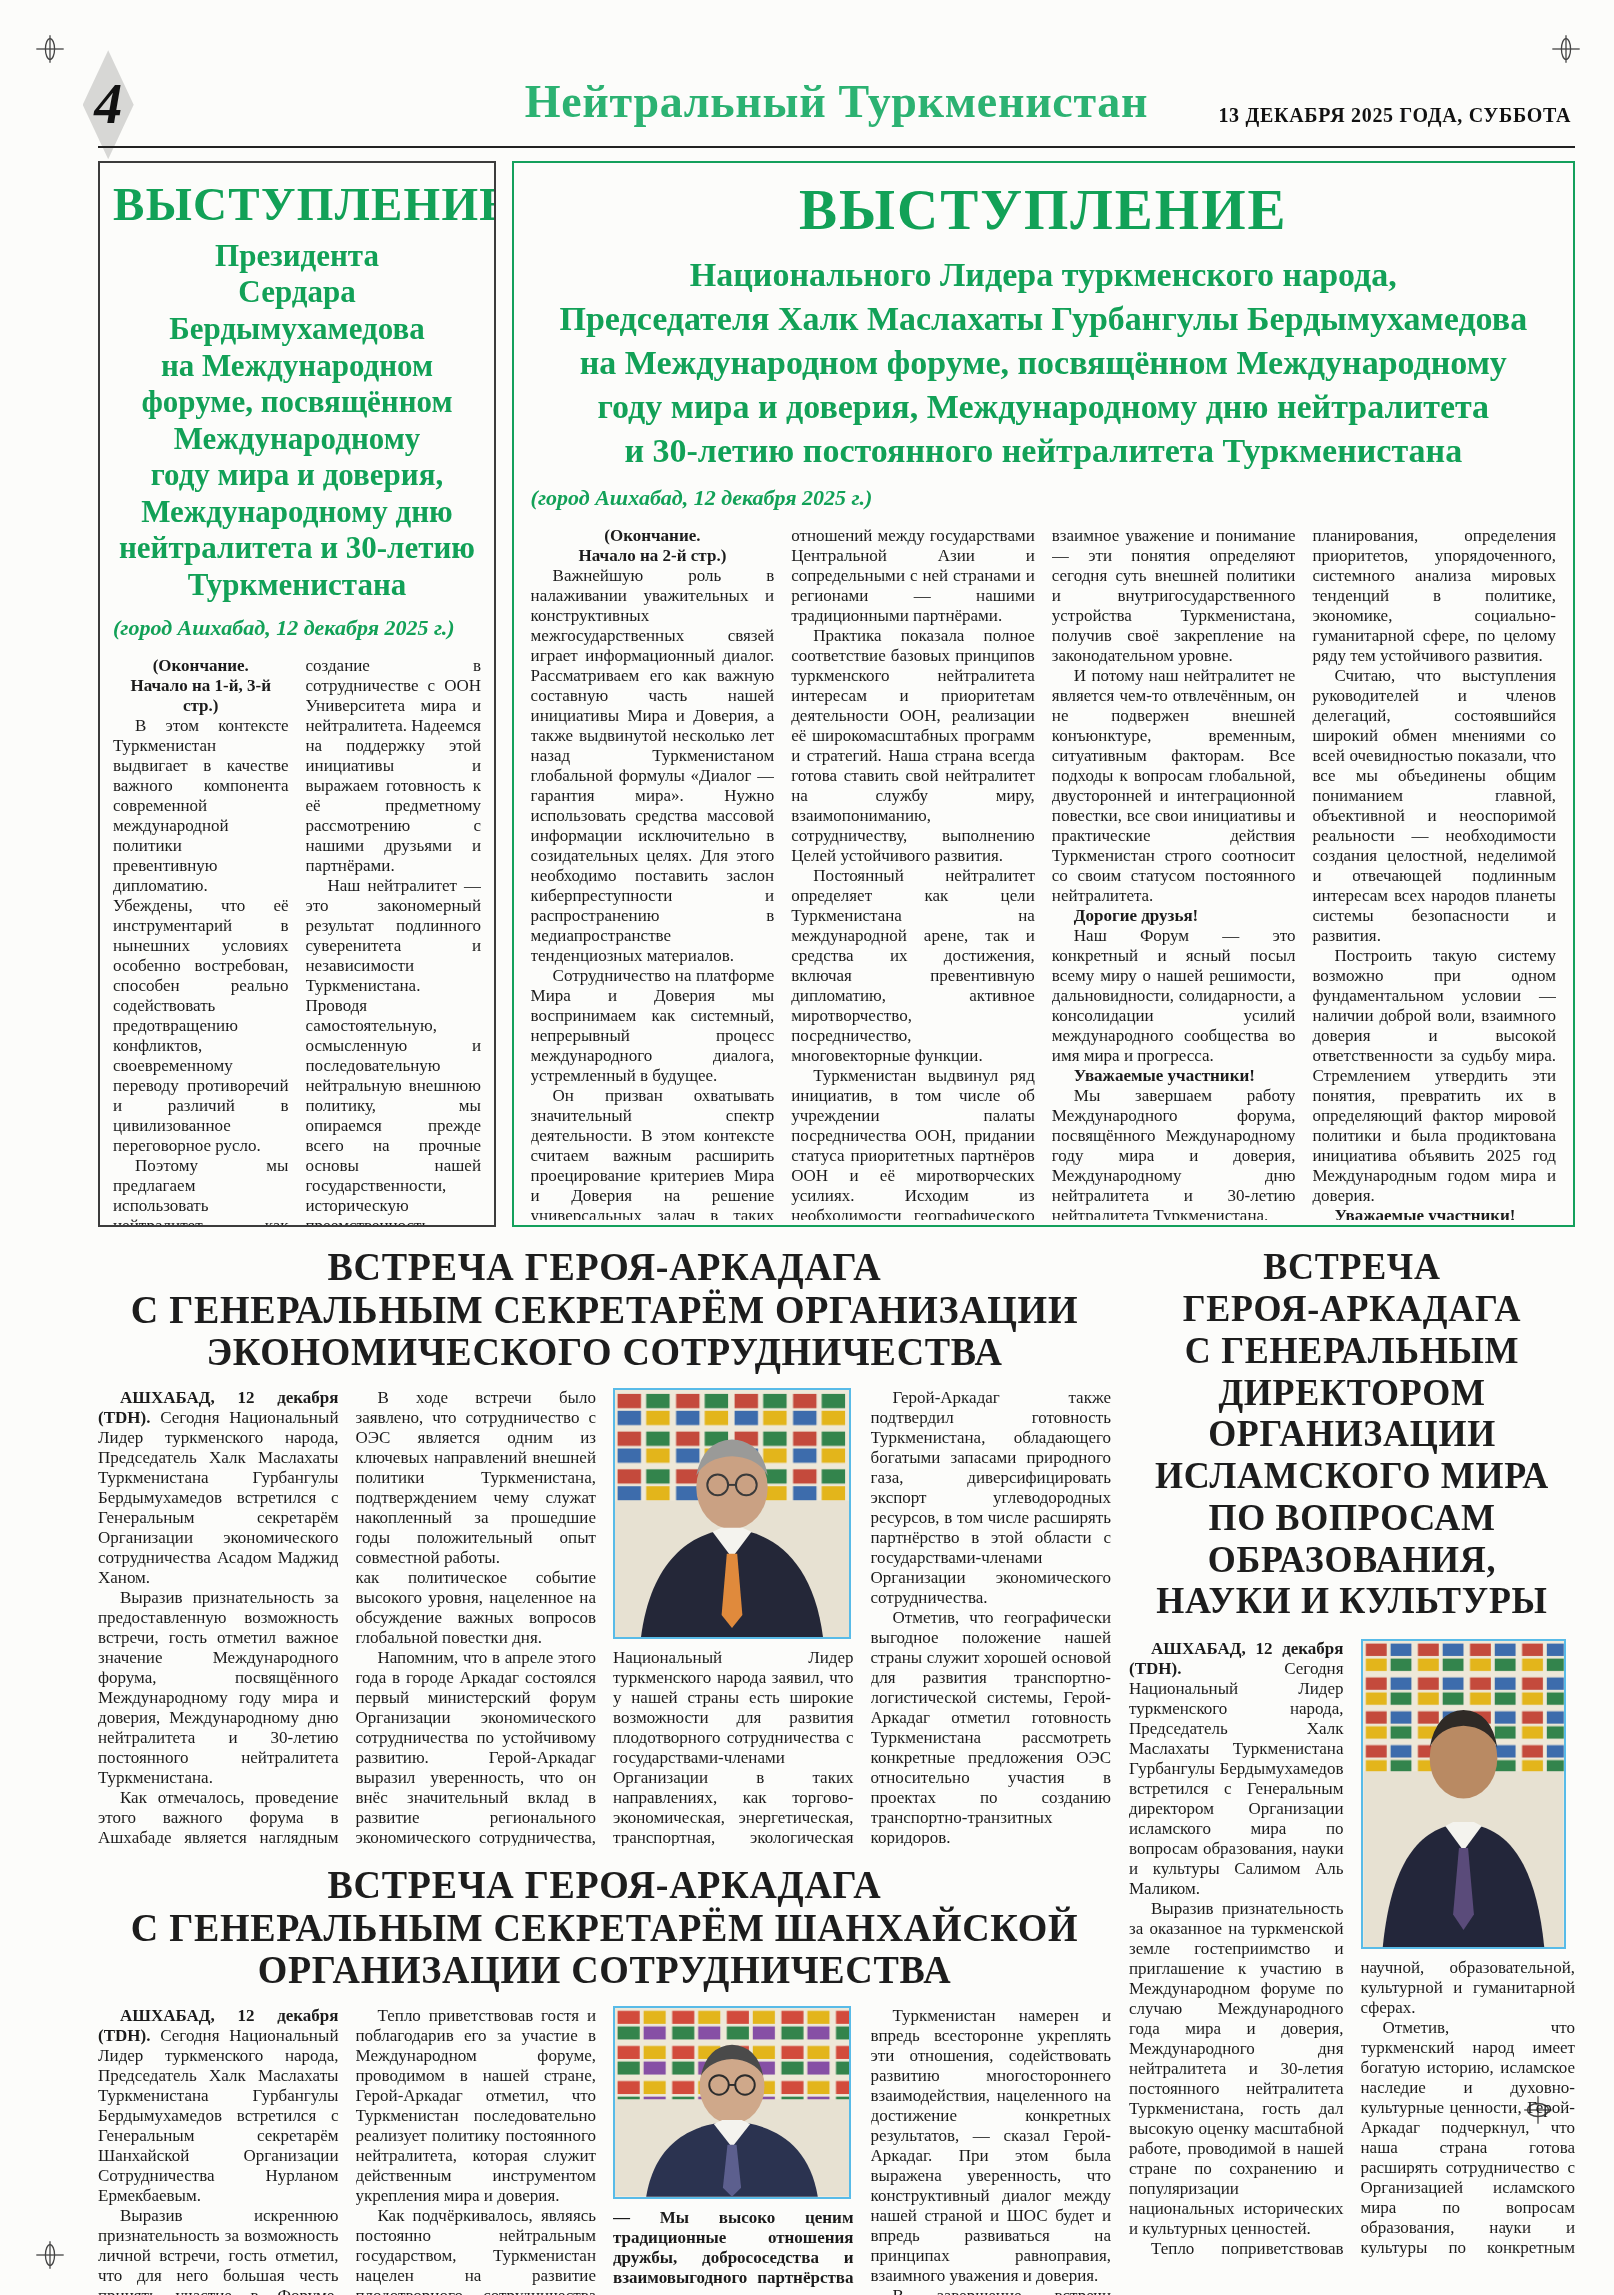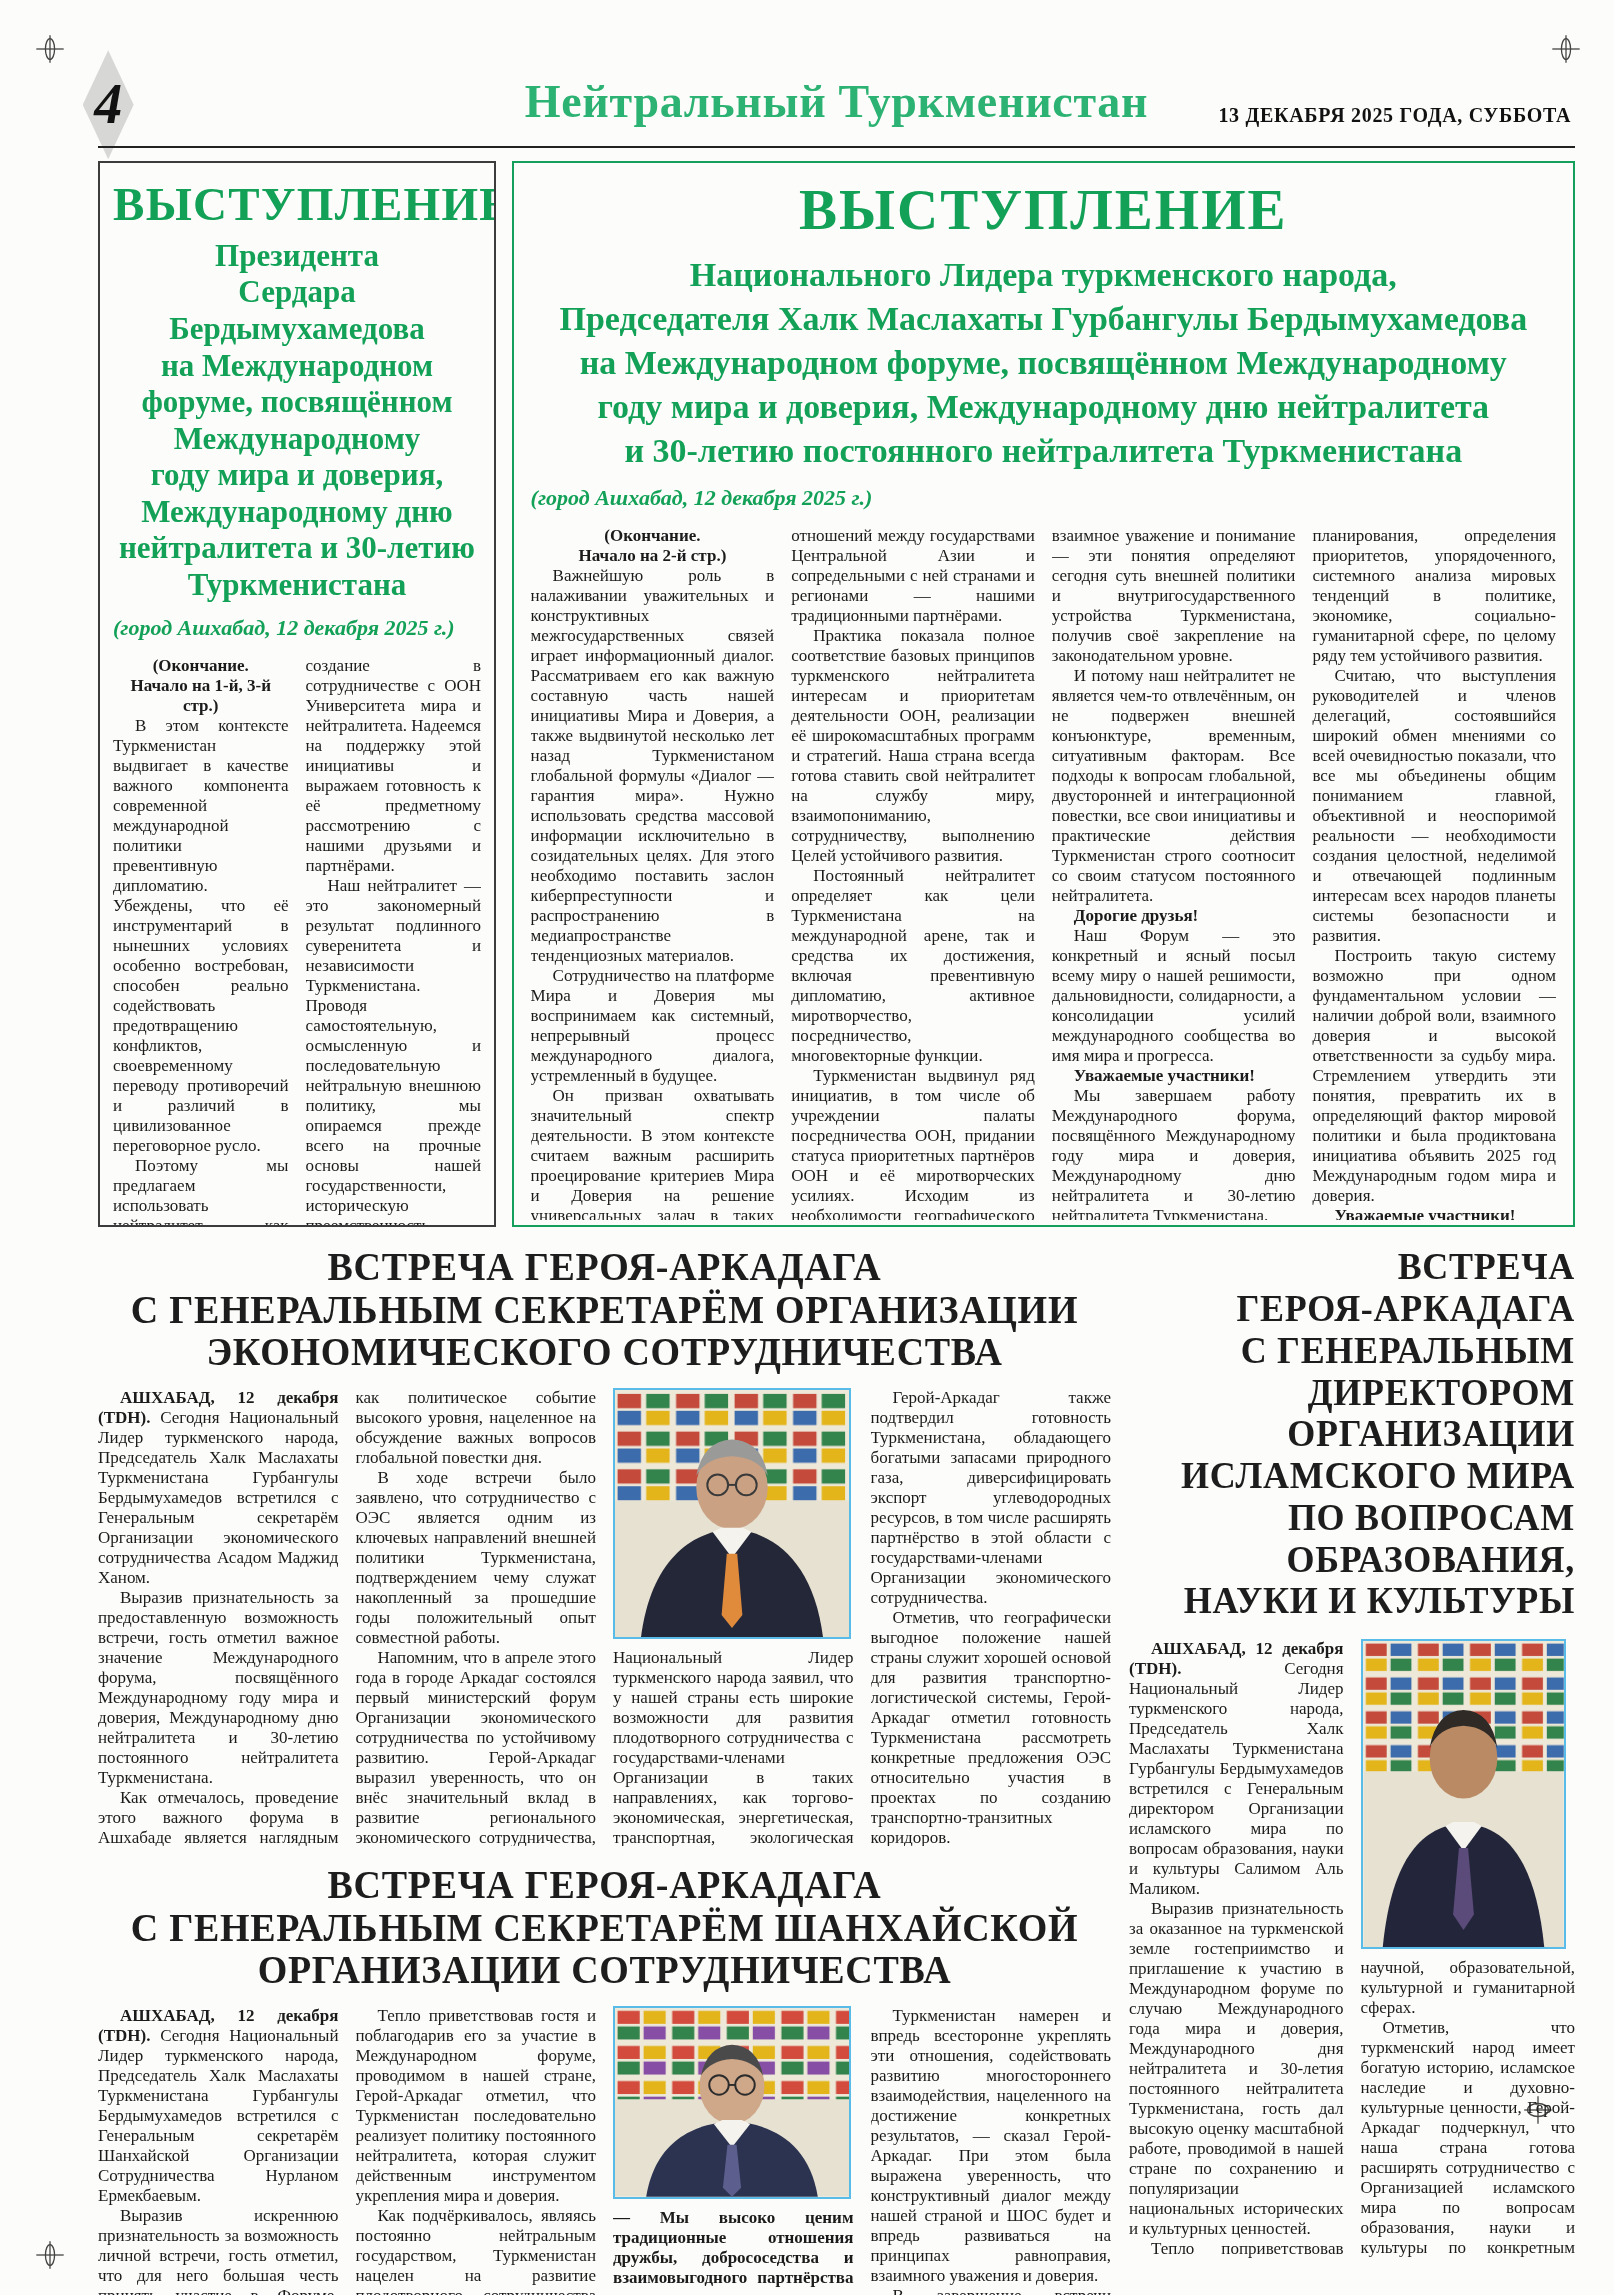--- a/index.html
+++ b/index.html
@@ -42,21 +42,21 @@
   .para.cont{text-indent:0;}
   .para.sub{font-weight:bold;}
   .para.center{text-align:center;text-indent:0;font-weight:bold;}
   .lead{font-weight:bold;}
   
   .lower{position:absolute;left:98px;top:1245px;width:1477px;height:1019px;display:flex;gap:18px;}
   .lower-left{width:1013px;}
   .lower-right{flex:1;overflow:hidden;}
   .art-head{margin:0 0 15.6px;text-align:center;font-weight:bold;color:#1d1d1d;}
   .art-head .ln{font-size:38px;line-height:1.12;letter-spacing:0.7px;transform:scale(1,1.08);}
-  .ice-head{margin:1.3px 0 17px;text-align:right;}
+  .ice-head{margin:1.3px 0 17px;}
   .ice-head .ln{font-size:36px;line-height:1.16;letter-spacing:0.7px;}
   .eco-body{display:flex;gap:17px;height:458px;overflow:hidden;}
   .sco-body{display:flex;gap:17px;height:306px;overflow:hidden;margin-top:0;}
   .ice-body{display:flex;gap:17px;height:620px;overflow:hidden;}
   .sco-sec{margin-top:17px;}
   figure{margin:0;}
   .photo-frame{border:2.6px solid #58bbe8;display:block;}
   .caption{margin-top:9px;}
   .bold-caption .para{font-weight:bold;}
 </style>
@@ -178,22 +178,22 @@
             <div class="ln">С ГЕНЕРАЛЬНЫМ СЕКРЕТАРЁМ ОРГАНИЗАЦИИ</div>
             <div class="ln">ЭКОНОМИЧЕСКОГО СОТРУДНИЧЕСТВА</div>
           </h2>
         <div class="eco-body">
           <div class="col">
               <p class="para"><b class="lead">АШХАБАД, 12 декабря (TDH). </b>Сегодня Национальный Лидер туркменского народа, Председатель Халк Маслахаты Туркменистана Гурбангулы Бердымухамедов встретился с Генеральным секретарём Организации экономического сотрудничества Асадом Маджид Ханом.</p>
               <p class="para">Выразив признательность за предоставленную возможность встречи, гость отметил важное значение Международного форума, посвящённого Международному году мира и доверия, Международному дню нейтралитета и 30-летию постоянного нейтралитета Туркменистана.</p>
               <p class="para">Как отмечалось, проведение этого важного форума в Ашхабаде является наглядным свидетельством твёрдой приверженности Туркменистана принципам мира и доверия.</p>
             </div>
           <div class="col">
+              <p class="para">В ходе встречи было заявлено, что сотрудничество с ОЭС является одним из ключевых направлений внешней политики Туркменистана, подтверждением чему служат накопленный за прошедшие годы положительный опыт совместной работы.</p>
               <p class="para cont">как политическое событие высокого уровня, нацеленное на обсуждение важных вопросов глобальной повестки дня.</p>
-              <p class="para">В ходе встречи было заявлено, что сотрудничество с ОЭС является одним из ключевых направлений внешней политики Туркменистана, подтверждением чему служат накопленный за прошедшие годы положительный опыт совместной работы.</p>
               <p class="para">Напомним, что в апреле этого года в городе Аркадаг состоялся первый министерский форум Организации экономического сотрудничества по устойчивому развитию. Герой-Аркадаг выразил уверенность, что он внёс значительный вклад в развитие регионального экономического сотрудничества, расширение взаимовыгодных отношений и реализацию Целей устойчивого развития.</p>
             </div>
           <figure class="col">
             <svg class="photo-frame" width="234" height="247" viewBox="0 0 360 380">
               <defs>
                   <pattern id="fl1" width="90" height="58" patternUnits="userSpaceOnUse">
                 <rect width="90" height="58" fill="#efe9d9"></rect>
                 <rect x="4" y="6" width="36" height="22" fill="#c0392b"></rect>
                     <rect x="48" y="6" width="36" height="22" fill="#1f7a3d"></rect>
                 <rect x="4" y="32" width="36" height="22" fill="#2a5fa8"></rect>

